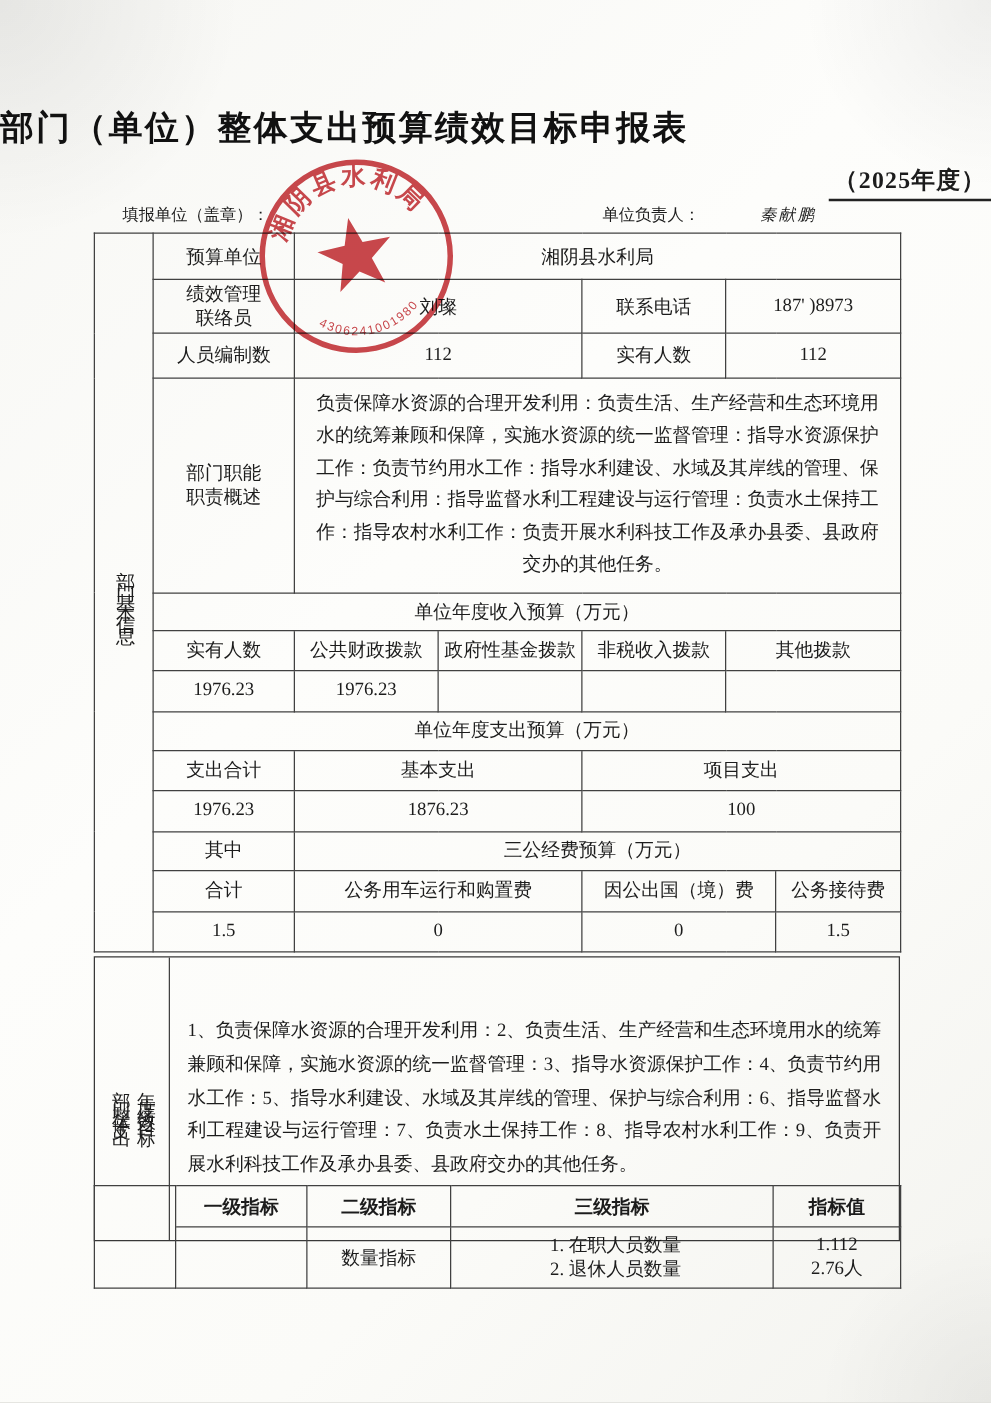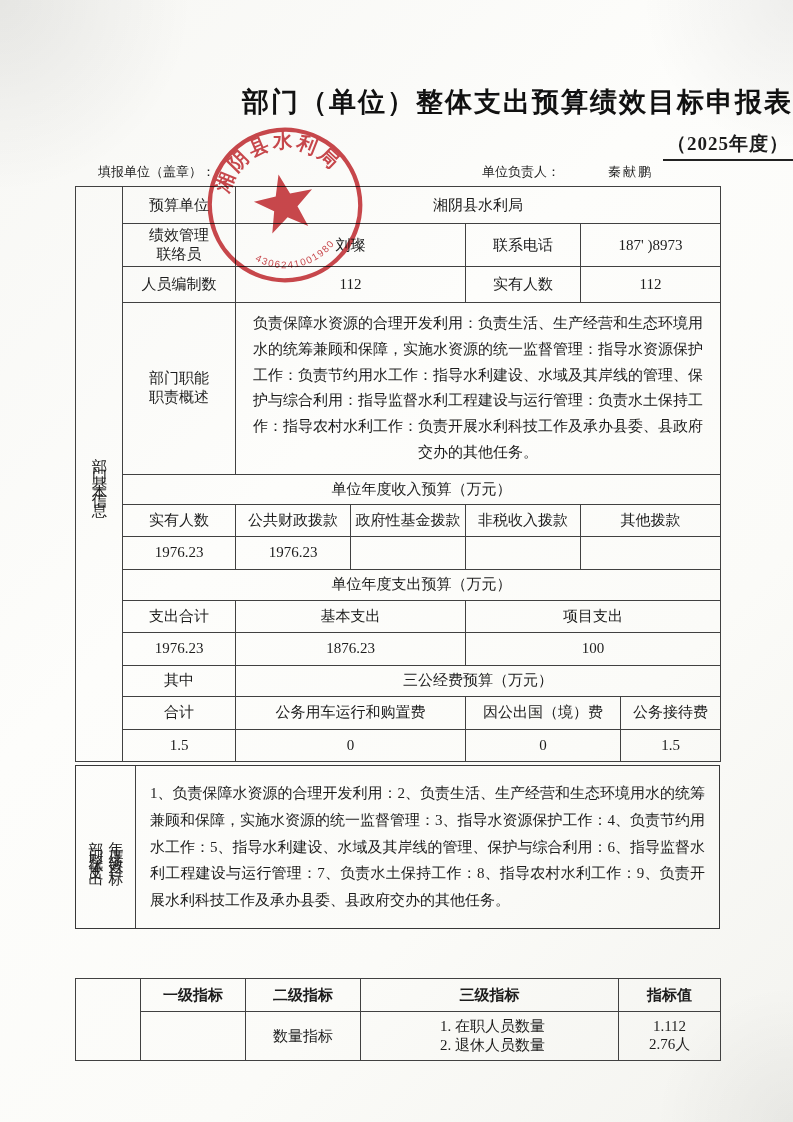--- a/index.html
+++ b/index.html
@@ -11,33 +11,33 @@
     color:#1c1c1c; overflow:hidden;
   }
   .page::before{
     content:""; position:absolute; inset:0; pointer-events:none;
     background:
       radial-gradient(circle at 0% 0%, rgba(0,0,0,.07), transparent 14%),
       radial-gradient(circle at 100% 0%, rgba(0,0,0,.06), transparent 11%),
       radial-gradient(circle at 100% 100%, rgba(0,0,0,.05), transparent 10%);
   }
   .title{
-    position:absolute; top:84px; left:0; width:100%; text-align:right;
+    position:absolute; top:84px; left:0; width:100%; text-align:left;
     font-family:"Liberation Sans","DejaVu Sans",sans-serif;
     font-size:27px; font-weight:bold; letter-spacing:2px; color:#111;
   }
   .subtitle-wrap{ position:absolute; top:131px; left:0; width:100%; text-align:right; }
   .subtitle{
     display:inline-block; font-size:19px; font-weight:bold; letter-spacing:1px;
     border-bottom:2px solid #222; padding:0 4px 2px 4px;
   }
   .meta{ position:absolute; font-size:13px; top:163px; white-space:nowrap; }
   .meta.fill{ left:98px; }
   .meta.head-label{ left:467px;margin-left:15px; }
-  .meta.head-value{ left:608px; letter-spacing:2px; }
+  .meta.head-value{ left:608px; letter-spacing:2px;font-style:italic; }
 
   table.main{
     position:absolute; left:75px; top:186px; width:645px;
     border-collapse:collapse; table-layout:fixed;
     font-size:15px;
   }
   table.main td{
     border:1px solid #414141; text-align:center; vertical-align:middle;
     padding:2px 3px; height:32px;
   }
@@ -53,35 +53,35 @@
     vertical-align:middle;
     font-family:Liberation Serif, serif;
   }
   .vtext{
     writing-mode:vertical-lr; text-orientation:upright;
     letter-spacing:9px; font-size:15.5px; display:inline-block;
   }
   td.side{ vertical-align:middle; }
 
   .goal-box{
-    position:absolute; left:75px; top:765px; width:645px; height:164px;
+    position:absolute; left:75px; top:765px; width:645px; height:228px;
     border:1.5px solid #383838; display:flex; font-size:15px;
   }
   .goal-side{
     width:60px; border-right:1px solid #414141; display:flex;
     align-items:center; justify-content:center; gap:1px; flex:0 0 60px;
   }
   .goal-side .vtext{ letter-spacing:6px; font-size:15px; }
   .goal-text{
     flex:1; display:flex; align-items:center; padding:10px 14px;
   }
   .goal-text > div{ text-align:justify; line-height:1.78; }
 
   table.ind{
-    position:absolute; left:75px; top:978px; width:645px;
+    position:absolute; left:75px; top:948px; width:645px;
     border-collapse:collapse; table-layout:fixed; font-size:15px;
     border:1.5px solid #333;
   }
   table.ind th, table.ind td{
     border:1px solid #414141; text-align:center; vertical-align:middle; padding:2px 4px;
   }
   table.ind th{ font-weight:bold; height:33px; }
   table.ind td{ height:49px; }
   td.left{ text-align:left; padding-left:10px !important; }
 

